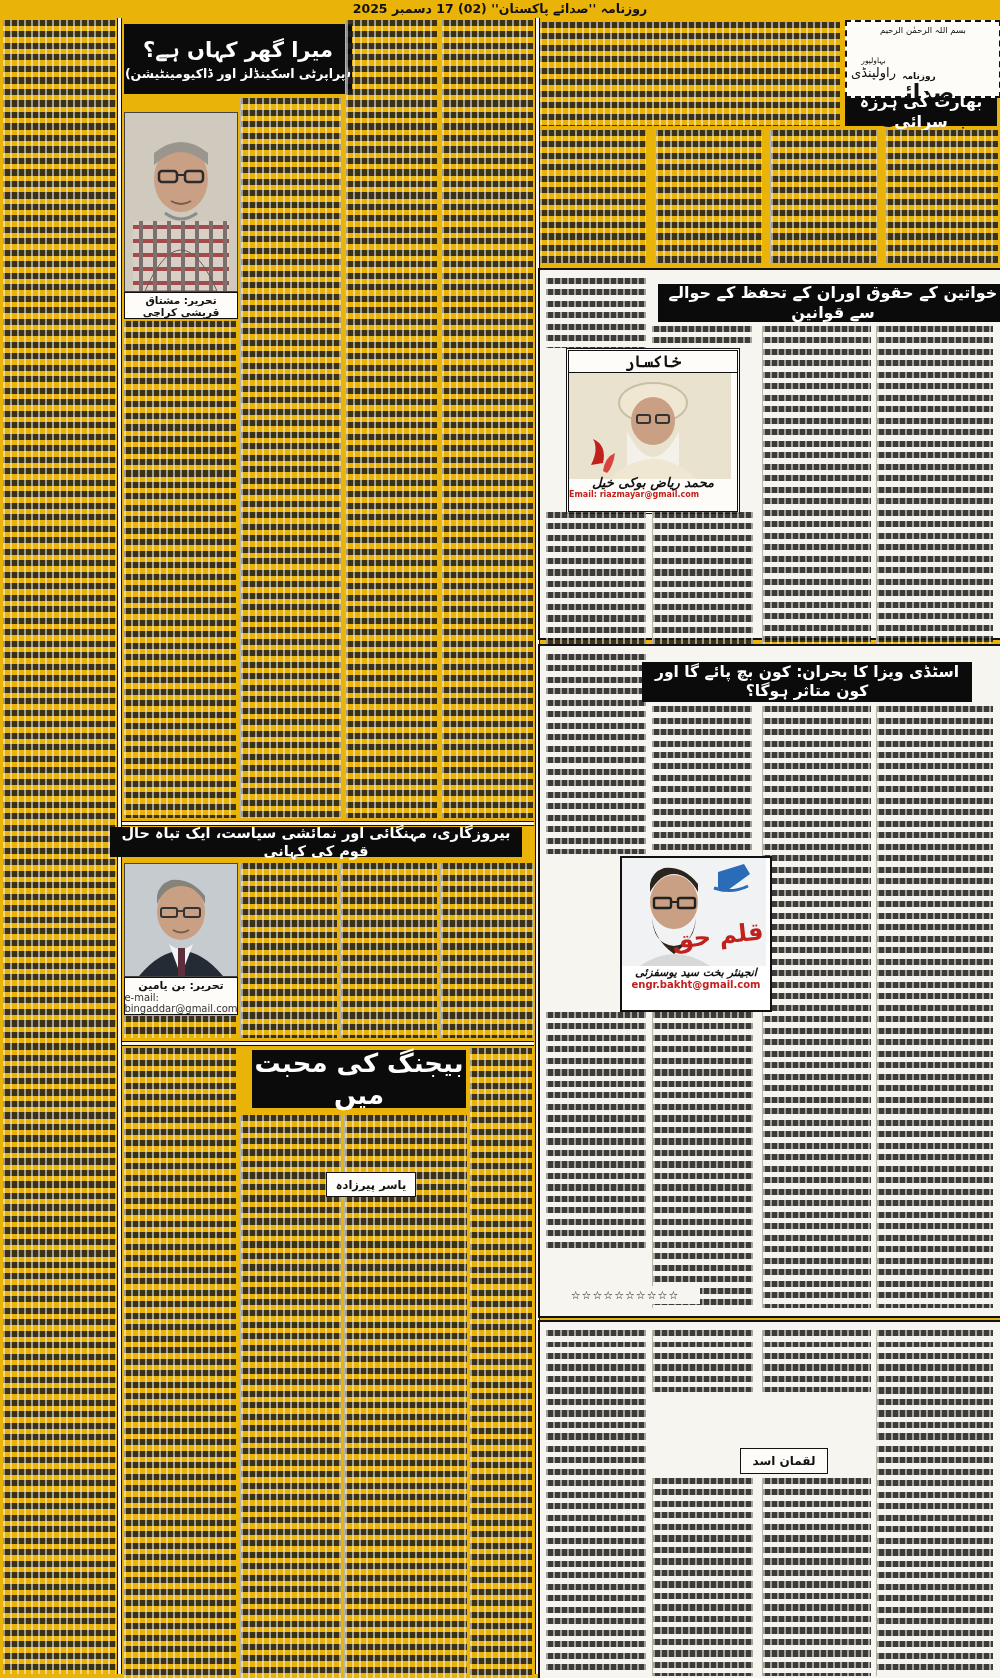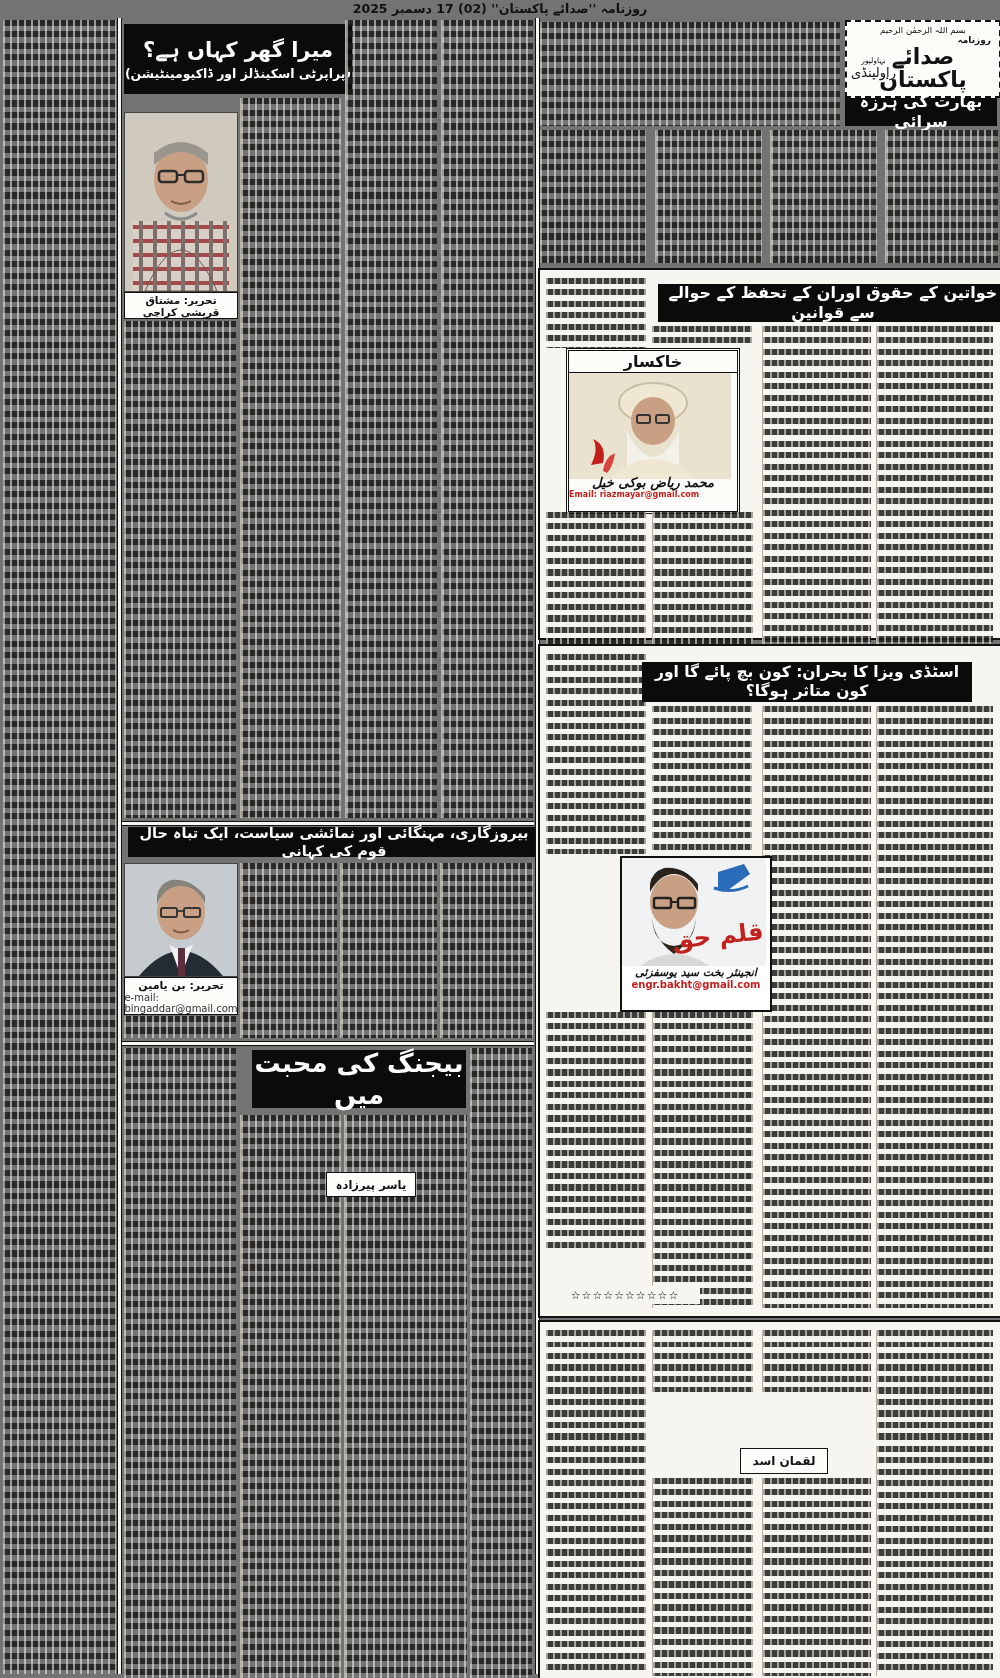--- a/index.html
+++ b/index.html
@@ -1,18 +1,18 @@
 <!DOCTYPE html>
 <html lang="ur" dir="ltr"><head>
 <meta charset="utf-8">
 <style>
   html,body{margin:0;padding:0;background:#888;}
   #paper{
     position:relative;width:1000px;height:1678px;margin:0 auto;
-    background:#737373;color:#111;overflow:hidden;
+    background:#eab308;color:#111;overflow:hidden;
     font-family:"DejaVu Sans",sans-serif;
   }
   .abs{position:absolute;}
   
   .tx{
     background-image:
       repeating-linear-gradient(90deg, rgba(247,245,239,.55) 0 2px, rgba(0,0,0,0) 2px 7px),
       repeating-linear-gradient(180deg, rgba(28,27,25,.85) 0 6px, rgba(0,0,0,0) 6px 11.5px);
   }
   .colrule{border-left:1px solid #b9b4a8;}
@@ -70,21 +70,21 @@
     <span>تحریر: مشتاق قریشی کراچی</span>
   </div>
 
   <div class="abs tx" style="left:124px;top:321px;width:112px;height:497px;"></div>
   <div class="abs tx colrule" style="left:240px;top:98px;width:100px;height:720px;"></div>
   <div class="abs tx colrule" style="left:345px;top:20px;width:91px;height:798px;"></div>
   <div class="abs tx colrule" style="left:441px;top:20px;width:91px;height:798px;"></div>
 
   <div class="abs dbl-h" style="left:122px;top:821px;width:412px;"></div>
 
-  <div class="abs hl" style="left:128px;top:827px;width:412px;height:30px;">
+  <div class="abs hl" style="left:110px;top:827px;width:412px;height:30px;">
     <span style="font-size:14.5px;">بیروزگاری، مہنگائی اور نمائشی سیاست، ایک تباہ حال قوم کی کہانی</span>
   </div>
 
   <div class="abs" style="left:124px;top:863px;width:112px;height:112px;border:1px solid #444;">
     <svg width="112" height="112" viewBox="0 0 112 112" xmlns="http://www.w3.org/2000/svg">
       <rect width="112" height="112" fill="#c6cbd0"></rect>
       <path d="M14 112 Q56 62 98 112 Z" fill="#242b34"></path>
       <path d="M44 80 L56 112 L68 80 Q56 90 44 80 Z" fill="#f2f2f2"></path>
       <rect x="53" y="84" width="7" height="28" fill="#5d2f3c"></rect>
       <ellipse cx="56" cy="48" rx="24" ry="28" fill="#c9a083"></ellipse>
@@ -114,21 +114,21 @@
   <div class="abs tx colrule" style="left:240px;top:1115px;width:100px;height:563px;"></div>
   <div class="abs tx colrule" style="left:344px;top:1115px;width:122px;height:563px;"></div>
   <div class="abs boxed rtl" style="left:326px;top:1172px;width:88px;height:23px;font-size:11.5px;font-weight:bold;">
     <span>یاسر پیرزادہ</span>
   </div>
 
   <div class="abs dbl-v" style="left:535px;top:18px;height:1656px;"></div>
 
   <div class="abs" style="left:845px;top:20px;width:152px;height:74px;border:2px dashed #111;background:#fdfcf8;">
     <div class="rtl" style="font-size:8.5px;margin-top:3px;">بسم اللہ الرحمٰن الرحیم</div>
-    <div class="rtl" style="font-size:9px;font-weight:bold;text-align:right;padding-right:8px;">روزنامہ</div>
+    <div class="rtl" style="font-size:9px;font-weight:bold;padding-right:8px;margin-top:36px;">روزنامہ</div>
     <div class="rtl" style="font-size:22px;font-weight:bold;line-height:1.05;">صدائے پاکستان</div>
     <div class="abs" style="left:4px;top:34px;text-align:center;">
       <div class="rtl" style="font-size:7.5px;">بہاولپور</div>
       <div class="rtl" style="font-size:13px;">راولپنڈی</div>
     </div>
   </div>
   <div class="abs hl" style="left:845px;top:98px;width:152px;height:28px;">
     <span style="font-size:16px;letter-spacing:1px;">بھارت کی ہرزہ سرائی</span>
   </div>
   <div class="abs tx" style="left:540px;top:22px;width:300px;height:104px;"></div>
@@ -140,21 +140,21 @@
   <div class="abs artbox" style="left:538px;top:268px;width:460px;height:368px;">
     <div class="abs tx" style="left:6px;top:8px;width:100px;height:70px;"></div>
     <div class="abs hl" style="left:118px;top:14px;width:350px;height:38px;">
       <span style="font-size:16px;">خواتین کے حقوق اوران کے تحفظ کے حوالے سے قوانین</span>
     </div>
     <div class="abs tx" style="left:112px;top:56px;width:100px;height:22px;"></div>
     <div class="abs tx colrule" style="left:222px;top:56px;width:108px;height:572px;"></div>
     <div class="abs tx colrule" style="left:336px;top:56px;width:116px;height:572px;"></div>
 
     <div class="abs" style="left:26px;top:78px;width:168px;height:160px;border:3px double #111;background:#fdfcf8;">
-      <div class="rtl" style="font-size:16px;font-weight:bold;border-bottom:1px solid #111;padding:1px 0;">خاکسار</div>
+      <div class="rtl" style="font-size:16px;font-weight:bold;border-bottom:1px solid #111;padding:1px 0;font-family:Liberation Serif, serif;">خاکسار</div>
       <svg width="162" height="106" viewBox="0 0 162 106" xmlns="http://www.w3.org/2000/svg">
         <rect width="162" height="106" fill="#e9e2cf"></rect>
         <ellipse cx="84" cy="30" rx="34" ry="20" fill="#efe7d2" stroke="#c9bfa4" stroke-width="2"></ellipse>
         <ellipse cx="84" cy="48" rx="22" ry="24" fill="#c9a083"></ellipse>
         <rect x="68" y="42" width="13" height="8" rx="2" fill="none" stroke="#333" stroke-width="2"></rect>
         <rect x="87" y="42" width="13" height="8" rx="2" fill="none" stroke="#333" stroke-width="2"></rect>
         <path d="M58 58 Q84 110 110 58 L110 106 L58 106 Z" fill="#f4f1ea"></path>
         <path d="M40 106 Q84 66 128 106 Z" fill="#efe7d2"></path>
         <path d="M22 92 q8 -16 2 -26 q14 6 10 24 Z" fill="#c2201d"></path>
         <path d="M34 98 q2 -14 12 -18 q-2 14 -8 20 Z" fill="#d8453f"></path>

